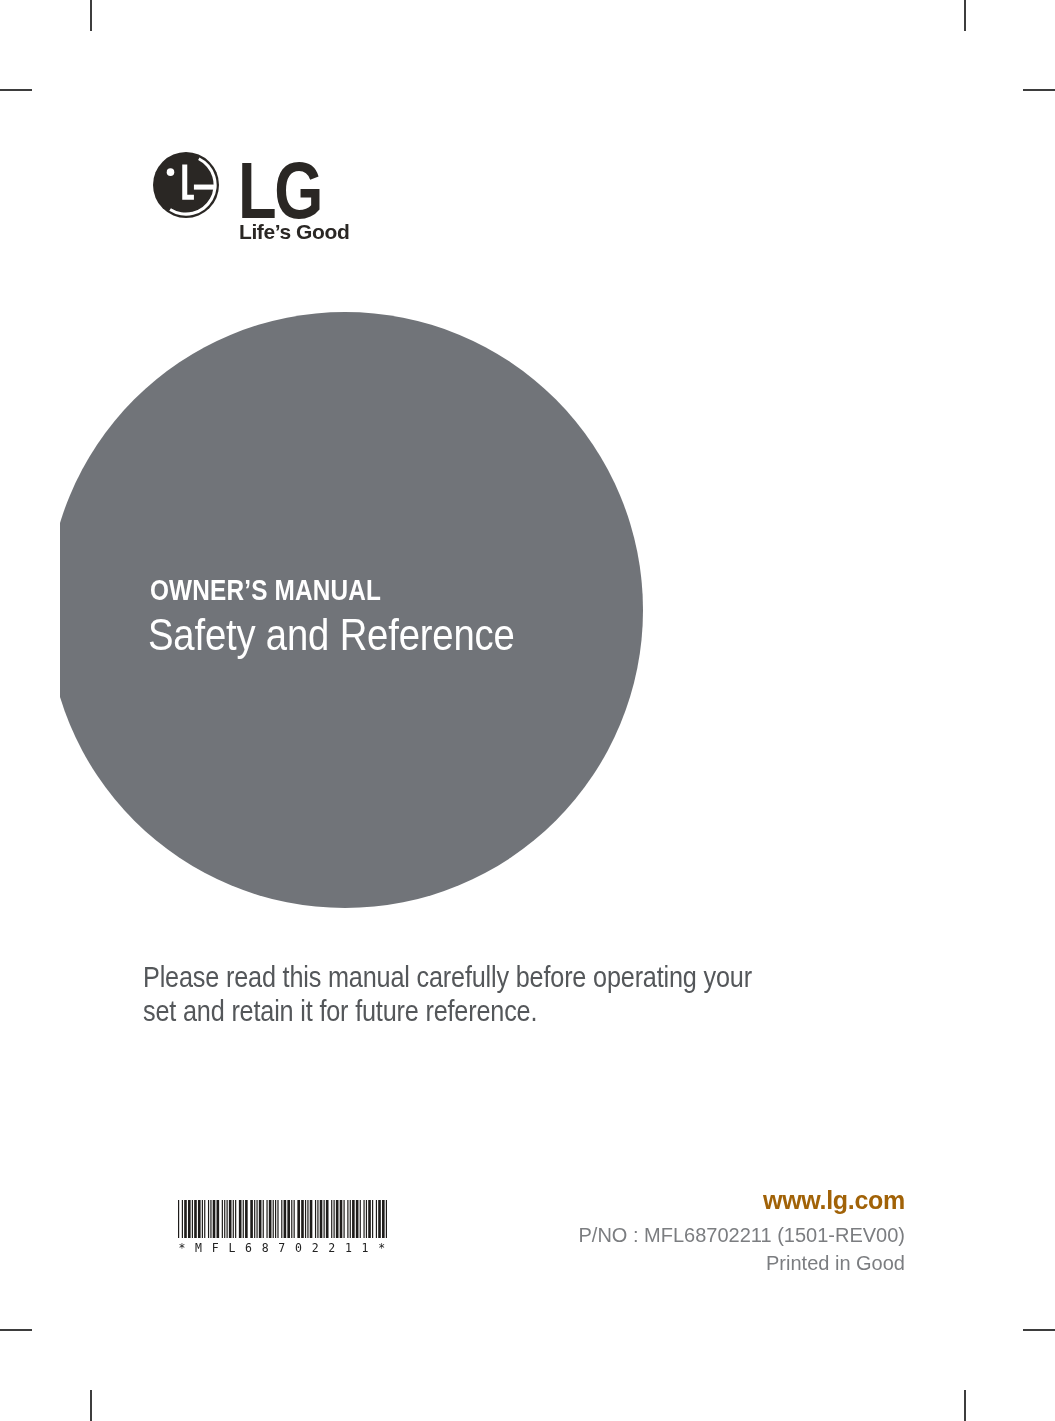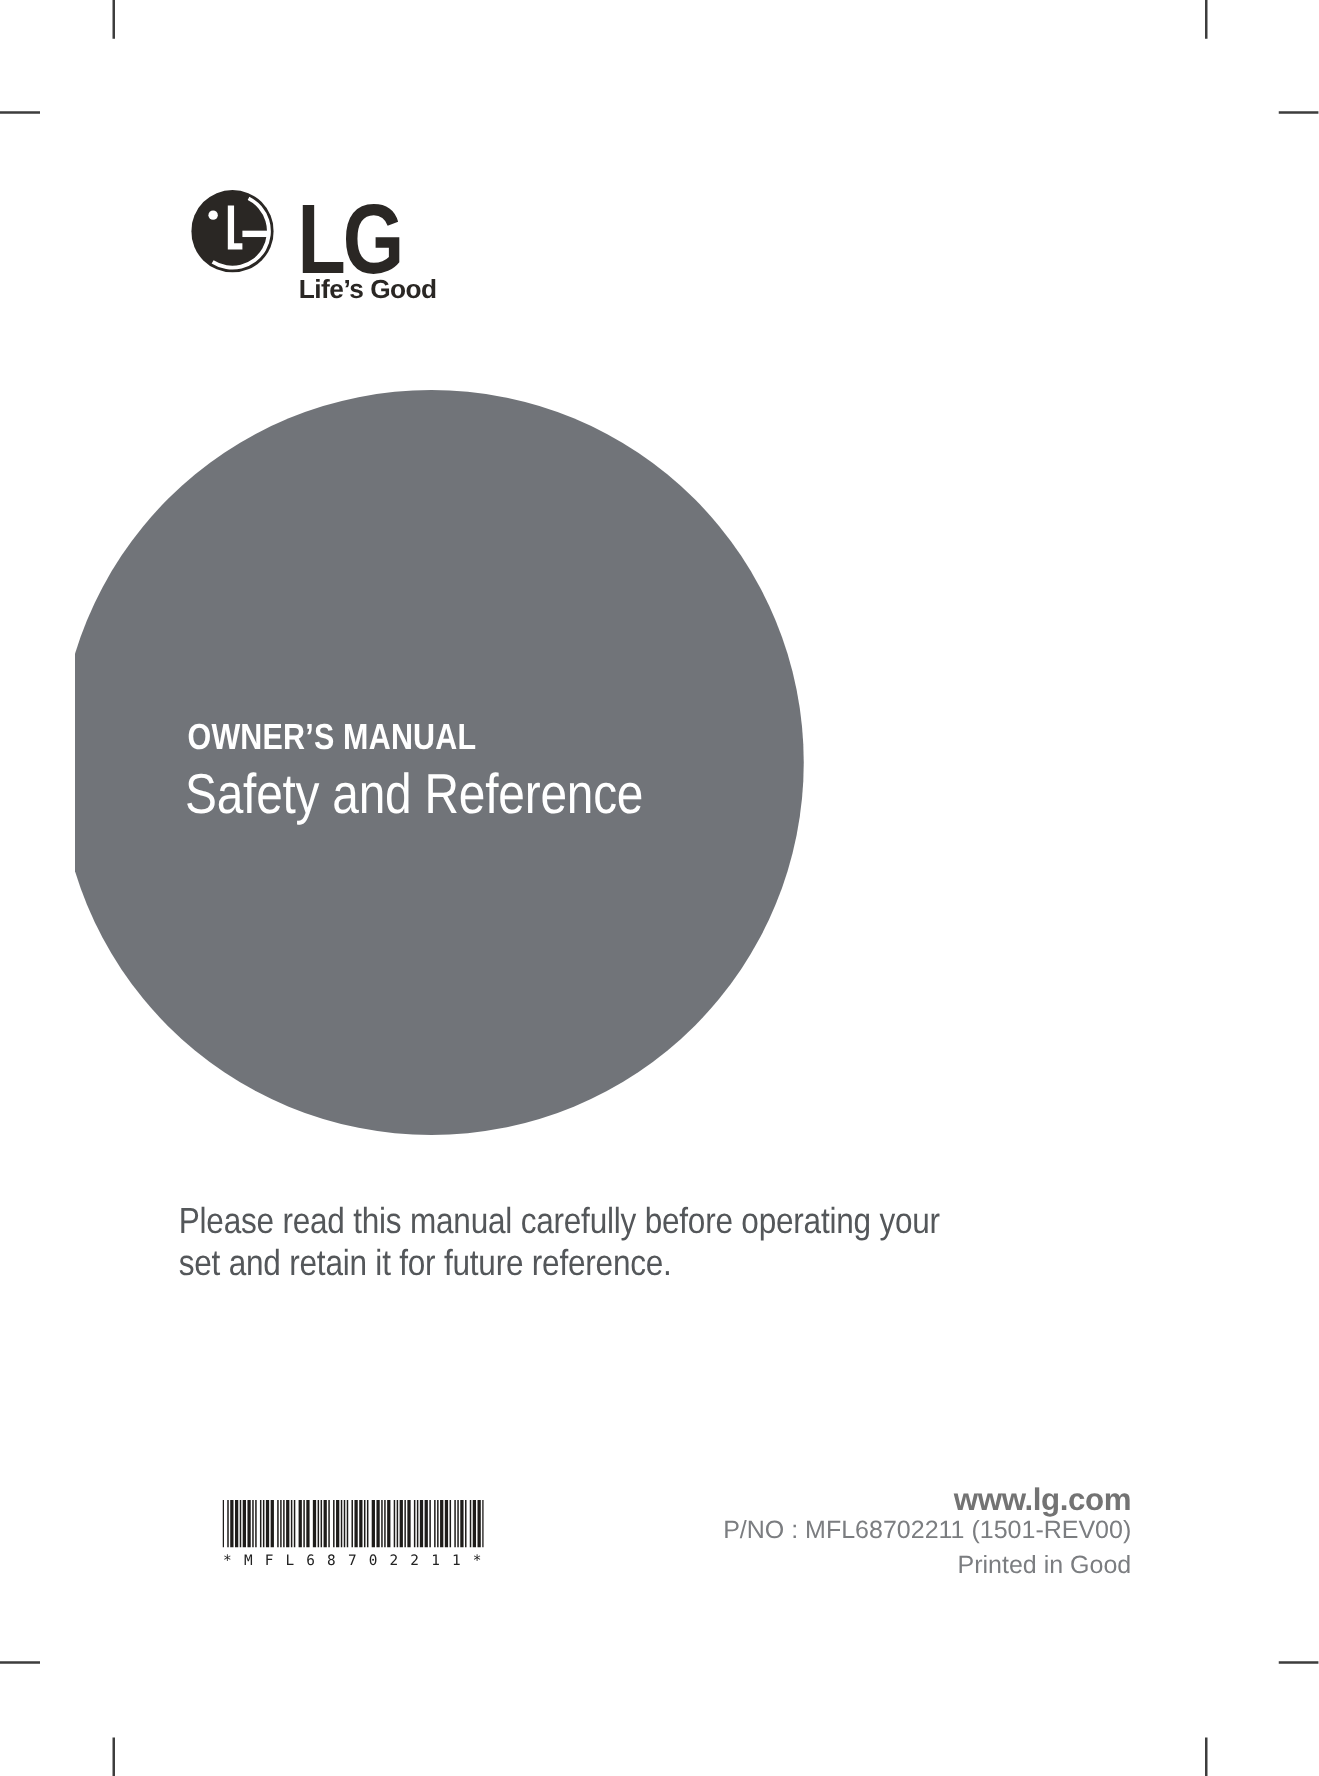--- a/index.html
+++ b/index.html
@@ -53,21 +53,21 @@
   
   .barcode{position:absolute;left:178px;top:1200px;width:209px;}
   .barcode svg{display:block;width:209px;height:38px;}
   .barcode-label{
     margin-top:3px;text-align:center;
     font-family:"DejaVu Sans Mono","Liberation Mono",monospace;
     font-size:11.5px;letter-spacing:1.4px;color:#222222;white-space:nowrap;
   }
   
   .footer-right{position:absolute;right:150px;top:1187px;text-align:right;}
-  .site{font-size:25px;font-weight:700;color:#737373;line-height:26px;letter-spacing:-0.3px;}
+  .site{font-size:25px;font-weight:700;color:#a16207;line-height:26px;margin-bottom:11px;letter-spacing:-0.3px;}
   .partno{font-size:20px;font-weight:400;color:#7b7d80;line-height:22px;margin-bottom:6px;}
   .printed{font-size:20px;font-weight:400;color:#7b7d80;line-height:22px;}
 </style>
 </head>
 <body>
 
 <div id="page">
 
   <div class="crop v" style="left:90px;top:0;"></div>
   <div class="crop h" style="left:0;top:89px;"></div>

